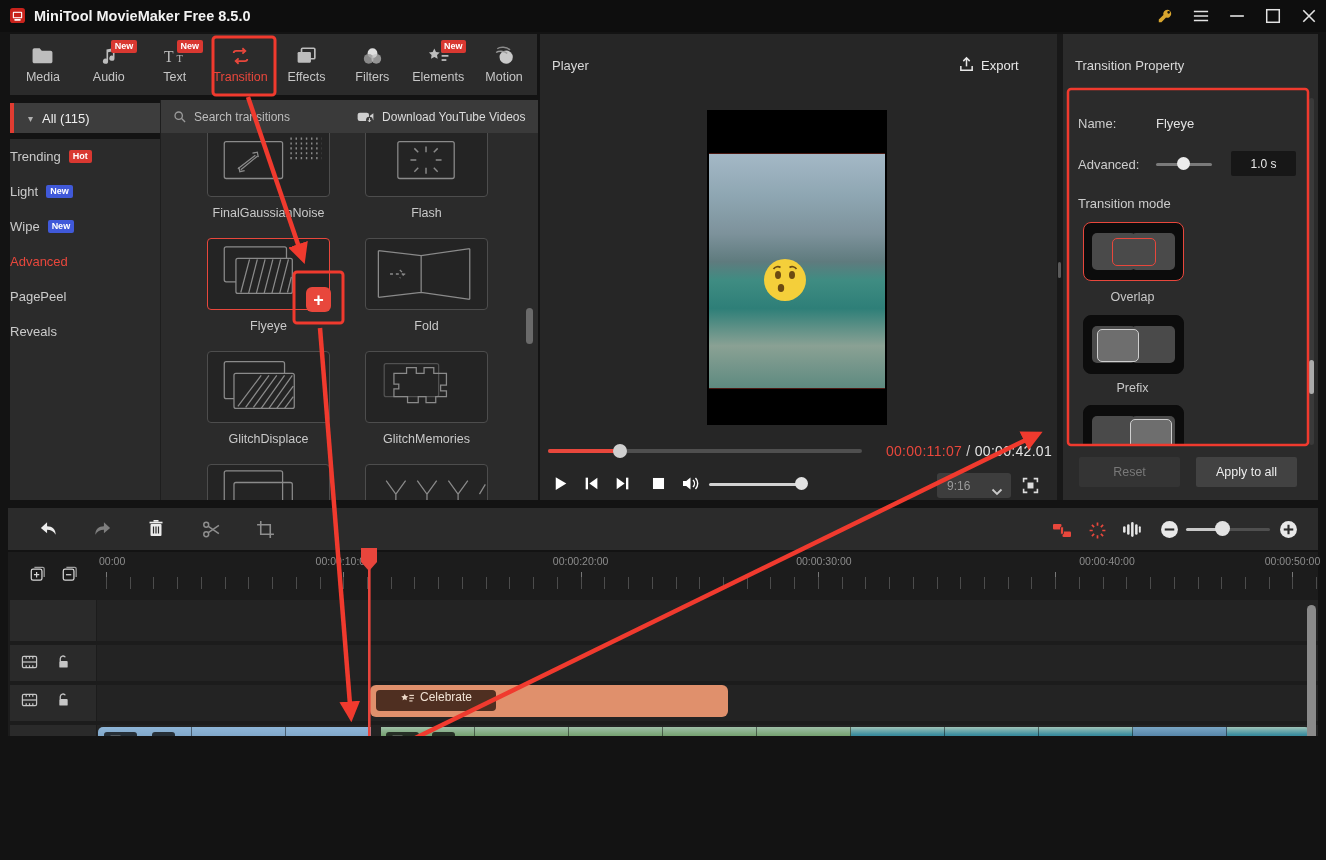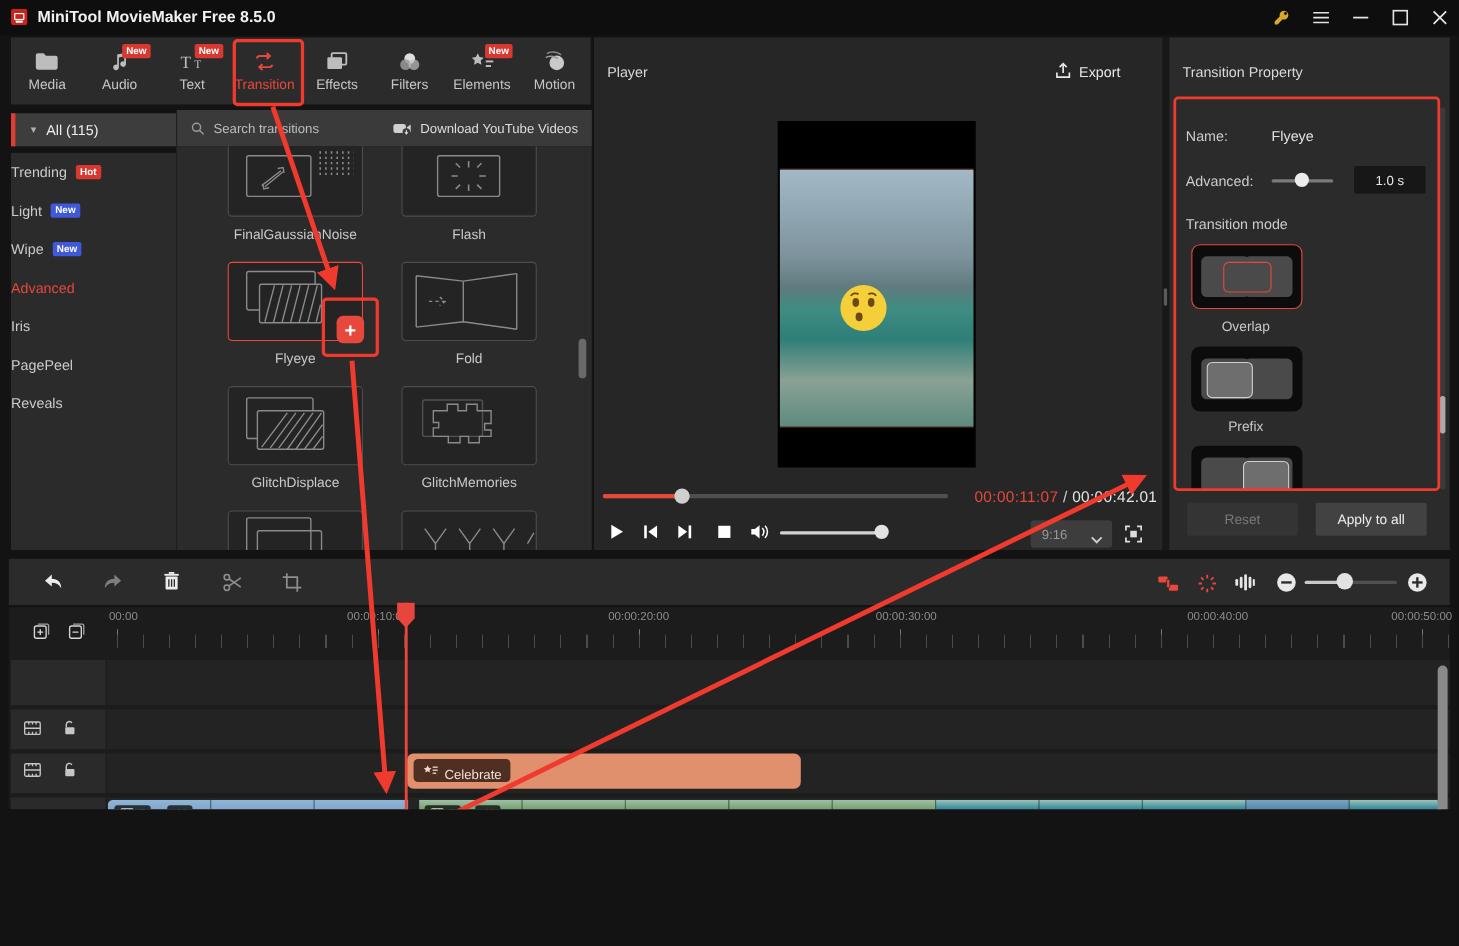--- a/index.html
+++ b/index.html
@@ -107,21 +107,21 @@
   .ticks-minor{position:absolute;left:106px;top:577px;width:1212px;height:12px;
      background:repeating-linear-gradient(90deg,#4c4c4c 0 1px,transparent 1px 23.73px)}
   .ticks-major{position:absolute;left:106px;top:572px;width:1212px;height:17px;
      background:repeating-linear-gradient(90deg,#787878 0 1px,transparent 1px 237.3px)}
   .trk-head{position:absolute;left:10px;width:86px;background:#2a2a2a}
   .trk-area{position:absolute;left:97px;width:1221px;background:#232323}
   .trk-ic{position:absolute;width:17px;height:16px}
   .trk-ic svg{width:100%;height:100%}
   .el-clip{position:absolute;left:370px;top:685px;width:358px;height:32px;background:#e0906c;border-radius:6px;cursor:pointer}
   .el-badge{position:absolute;left:6px;top:5px;height:21px;background:rgba(58,33,23,.88);border-radius:4px;
-            display:flex;align-items:flex-end;padding:0 8px;gap:5px}
+            display:flex;align-items:flex-start;padding:0 24px;gap:5px}
   .el-badge svg{width:15px;height:11px}
   .el-badge-lbl{font-size:12px;color:#f0e2d4}
   .vclip{position:absolute;top:727px;height:30px;display:flex;overflow:hidden}
   .vthumb{width:93px;height:30px;flex:none;border-right:1px solid rgba(0,0,0,.45)}
   .sc-a{background:linear-gradient(180deg,#8fb6d8 0%,#7fa6c8 32%,#54656f 40%,#6c7d86 48%,#1f4a66 56%,#2e6484 78%,#183a50 100%)}
   .sc-b{background:linear-gradient(180deg,#9fc0a8 0%,#74a06e 30%,#e9e5d2 48%,#47a08e 58%,#1f7a6e 100%)}
   .sc-c{background:linear-gradient(180deg,#9fc4b8 0%,#3f8fa0 25%,#1f6a7a 52%,#e8f2ee 62%,#2a7a8a 72%,#165a68 100%)}
   .sc-d{background:linear-gradient(180deg,#7aa6c4 0%,#4a7aa0 40%,#2a5a84 100%)}
   .clip-badge{position:absolute;height:17px;background:rgba(12,12,12,.78);border-radius:3px;display:flex;align-items:center;
               padding:0 5px;gap:4px}
@@ -247,23 +247,20 @@
         <span class="sbadge blue">New</span>
       </div>
       <div class="side-item">
         <span>Wipe</span>
         <span class="sbadge blue">New</span>
       </div>
       <div class="side-item hl">
         <span>Advanced</span>
       </div>
       <div class="side-item">
-        <span>Iris</span>
-      </div>
-      <div class="side-item">
         <span>PagePeel</span>
       </div>
       <div class="side-item">
         <span>Reveals</span>
       </div>
     </div>
 
   <div class="search-row">
     <span class="ic" style="margin-left:12px"><svg viewBox="0 0 16 16">
           <circle cx="6.5" cy="6.5" r="4.2" fill="none" stroke="#9a9a9a" stroke-width="1.5"></circle>

